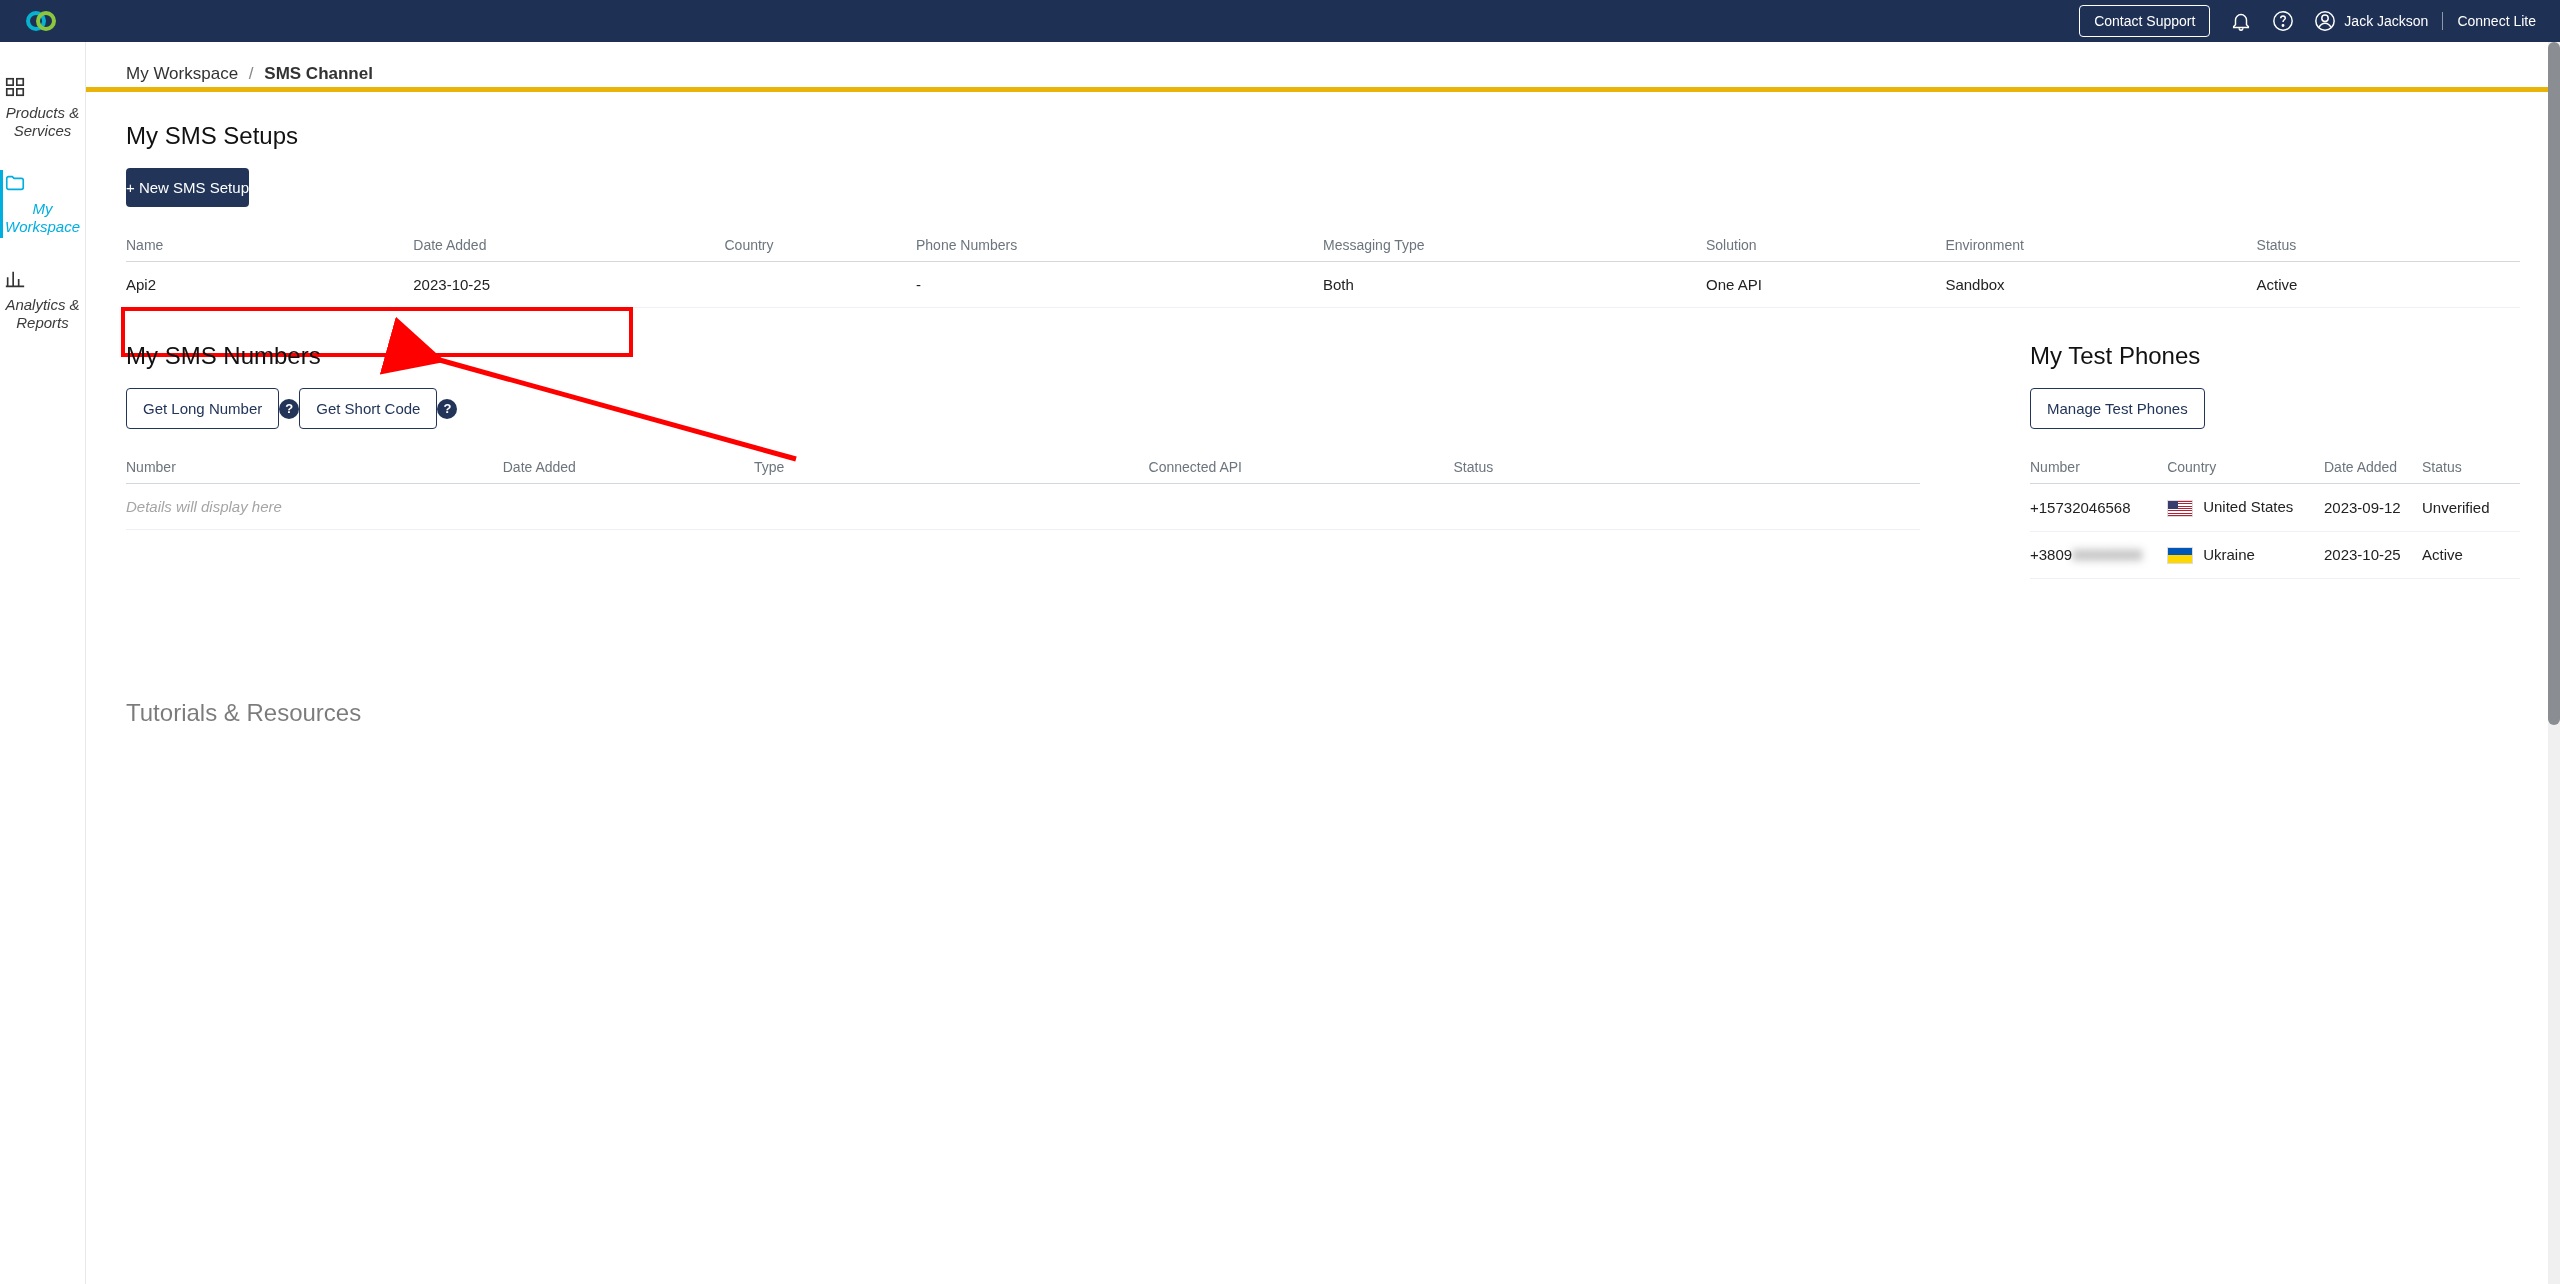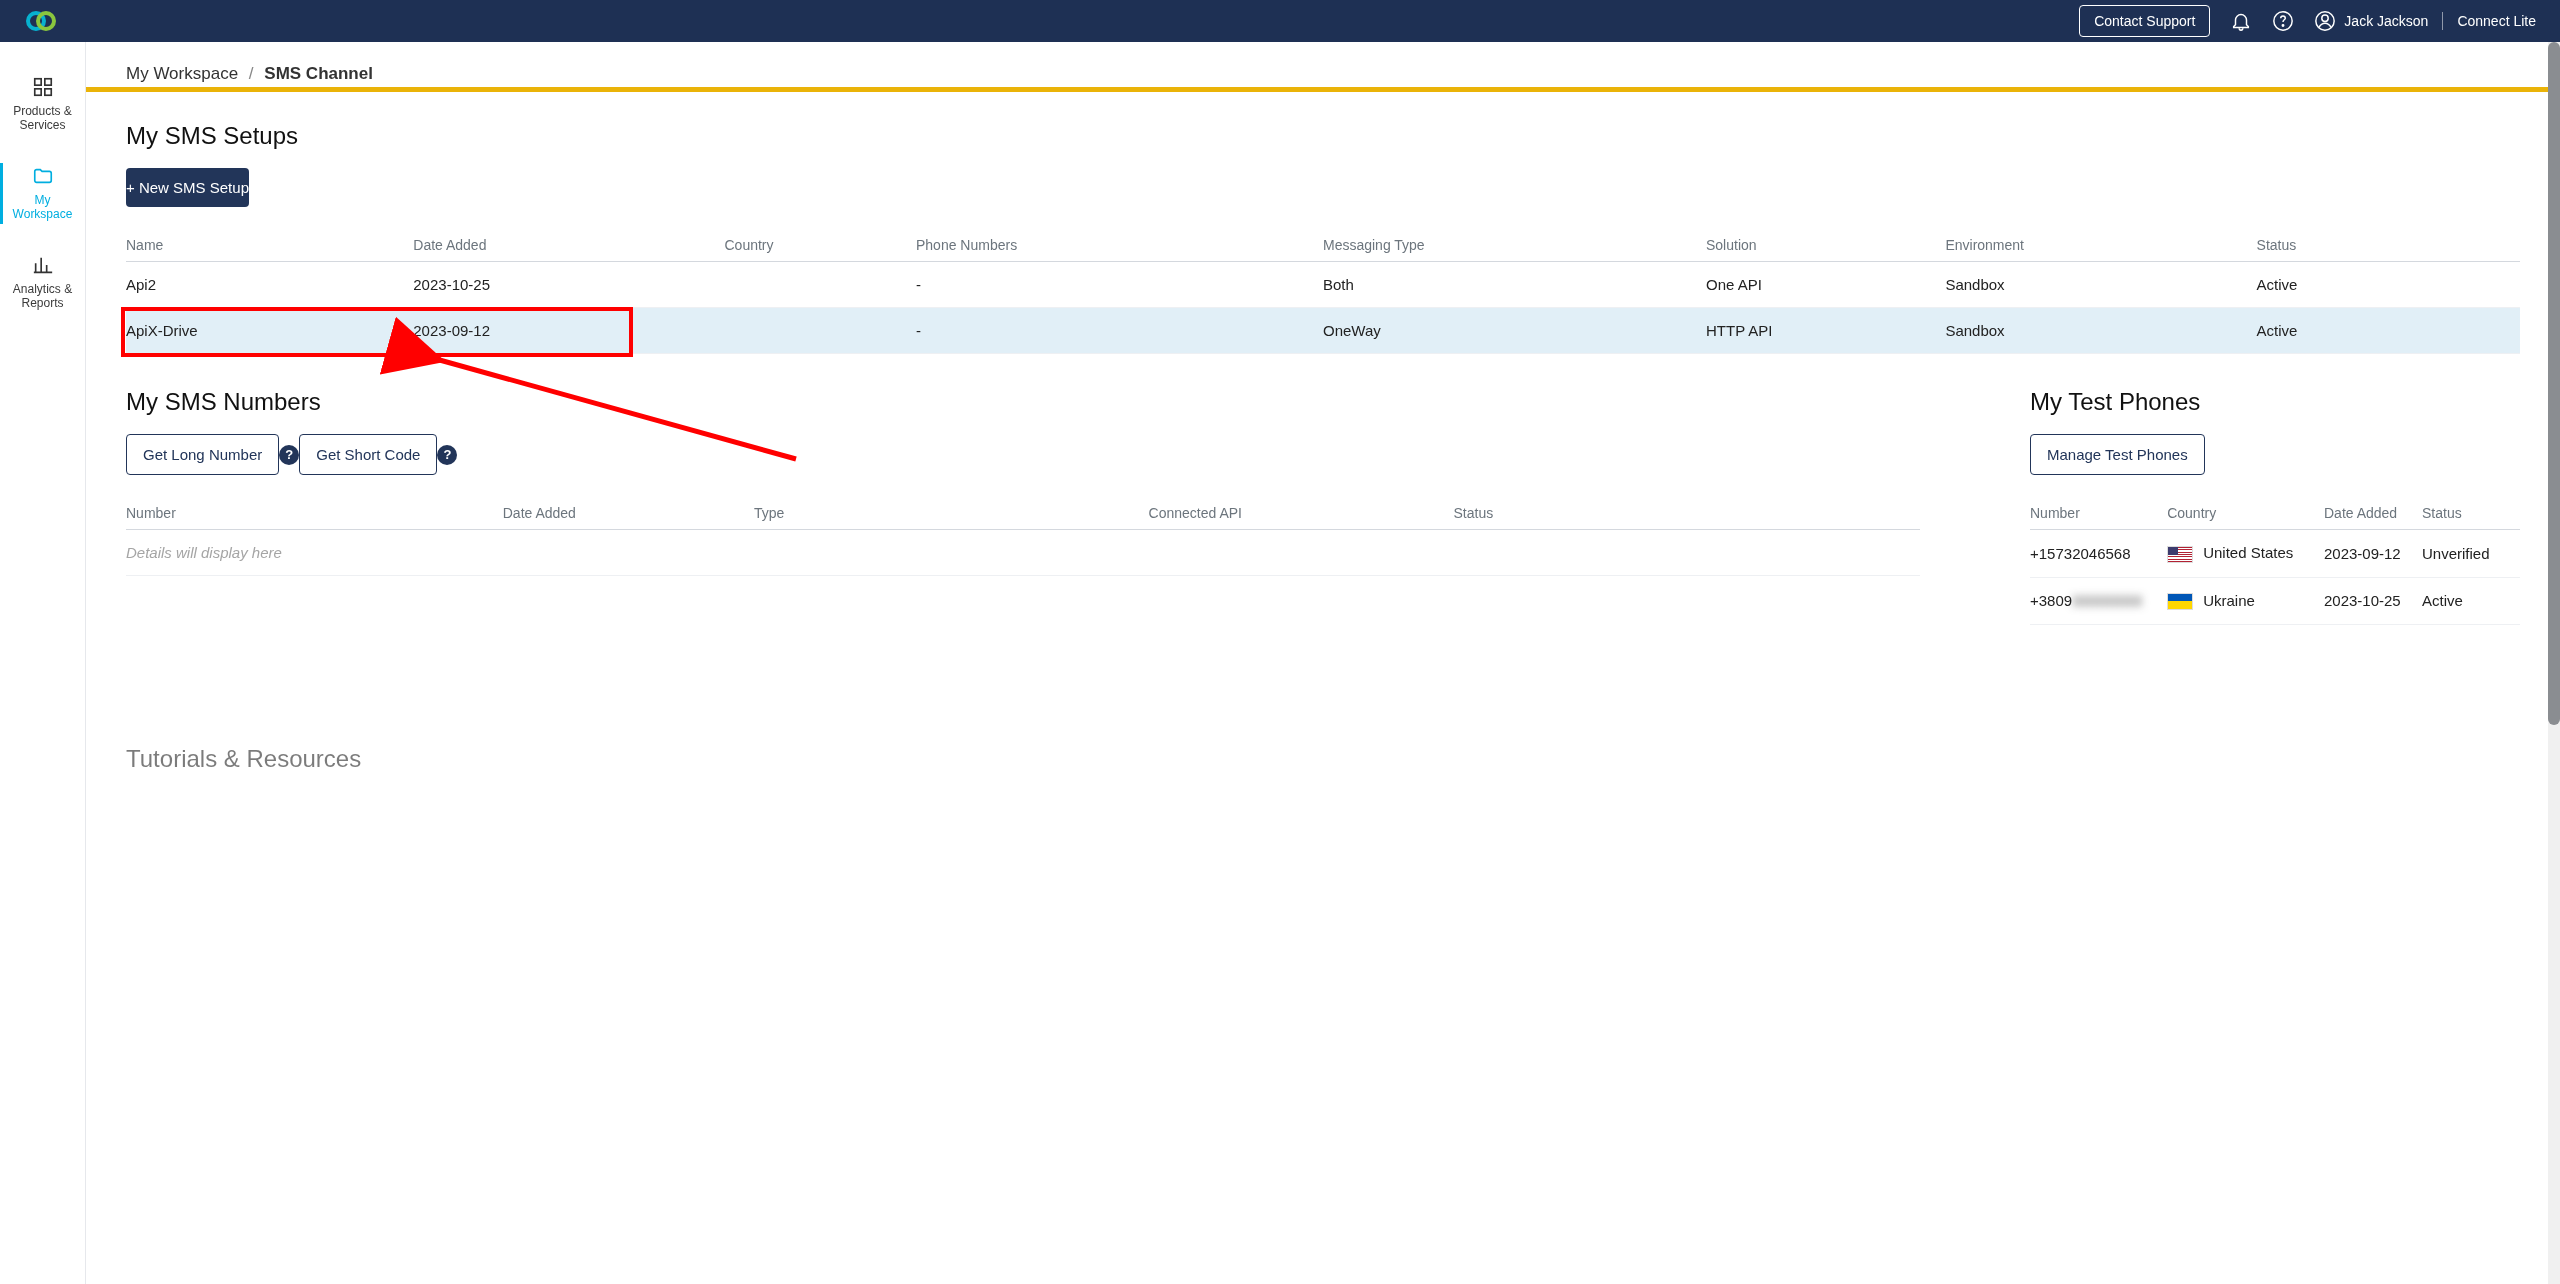--- a/index.html
+++ b/index.html
@@ -54,24 +54,25 @@
     background:#fff;
     border-right:1px solid #e6e8ec;
     display:flex;
     flex-direction:column;
     align-items:center;
     padding-top:28px;
     gap:20px;
   }
   .side-item{
     width:100%;
-    display:flex;flex-direction:column;align-items:center;gap:6px;
-    font-size:12px;text-align:center;color:#3b3b3b;cursor:pointer;
+    display:flex;flex-direction:column;gap:6px;
+    font-size:15px;text-align:center;color:#3b3b3b;cursor:pointer;
     padding:6px 4px;
     position:relative;
+    font-style:italic;
   }
   .side-item.active{color:var(--sidebar-active);}
   .side-item.active::before{
     content:"";position:absolute;left:0;top:4px;bottom:4px;width:3px;background:var(--sidebar-active);
   }
   .side-item .lbl{line-height:1.2;}
 
   
   .main{flex:1;padding:0 0 40px 0;overflow:auto;}
   .breadcrumb{
@@ -226,30 +227,20 @@
         </tr>
             </thead>
         <tbody>
           <tr>
             <td>Api2</td>
             <td>2023-10-25</td>
             <td></td>
             <td>-</td>
             <td>Both</td>
             <td>One API</td>
-            <td>Sandbox</td>
-            <td>Active</td>
-          </tr>
-          <tr class="highlight">
-            <td>ApiX-Drive</td>
-            <td>2023-09-12</td>
-            <td></td>
-            <td>-</td>
-            <td>OneWay</td>
-            <td>HTTP API</td>
             <td>Sandbox</td>
             <td>Active</td>
           </tr>
         </tbody>
       </table>
 
       <div class="annot annot-box" style="left:-5px;top:78px;width:512px;height:50px"></div>
       <div class="annot annot-arrow" style="left:300px;top:120px">
         <svg width="380" height="120">
           <defs>

